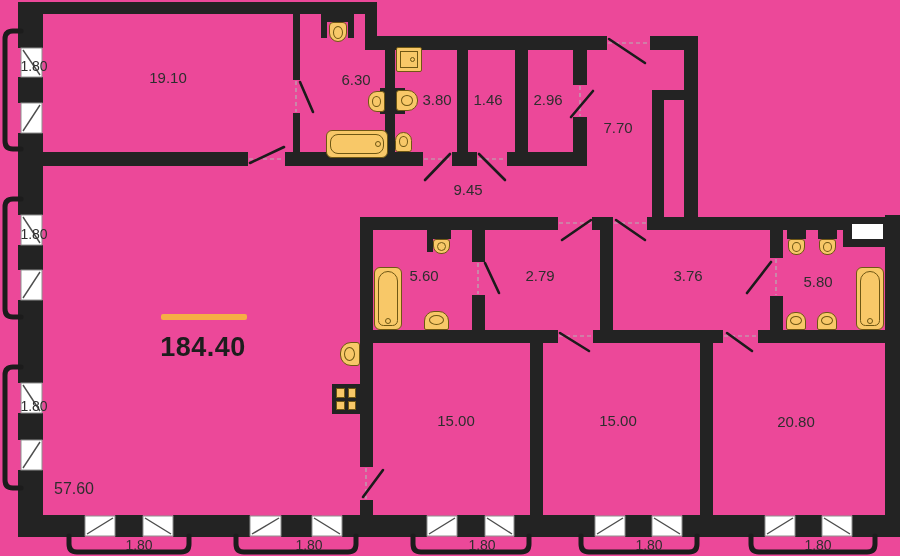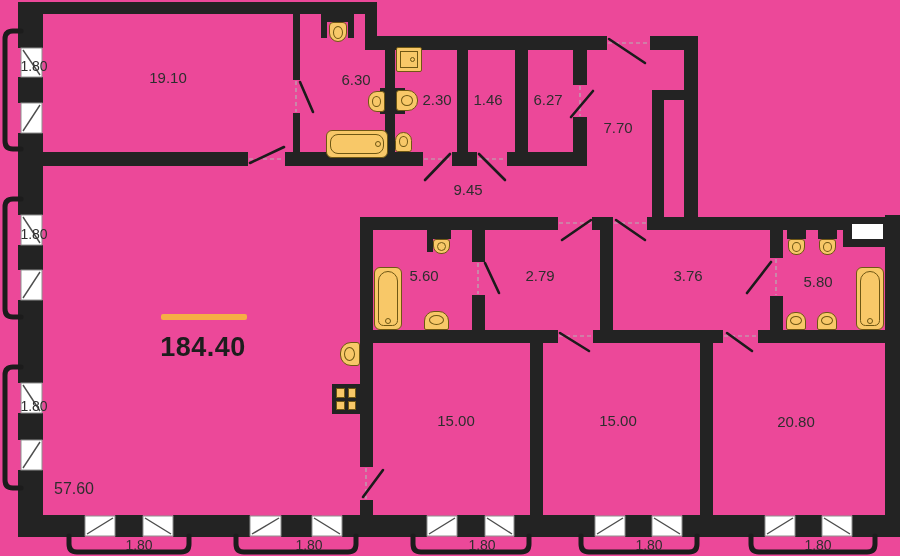--- a/index.html
+++ b/index.html
@@ -240,23 +240,23 @@
       <line x1="485" y1="263" x2="499" y2="293"></line>
       <line x1="747" y1="293" x2="771" y2="262"></line>
       <line x1="560" y1="333" x2="589" y2="351"></line>
       <line x1="727" y1="333" x2="752" y2="351"></line>
       <line x1="363" y1="497" x2="383" y2="470"></line>
     </g>
   </svg>
 
   <div class="lbl" style="left:168px;top:77px">19.10</div>
   <div class="lbl" style="left:356px;top:79px">6.30</div>
-  <div class="lbl" style="left:437px;top:99px">2.30</div>
+  <div class="lbl" style="left:437px;top:99px">3.80</div>
   <div class="lbl" style="left:488px;top:99px">1.46</div>
-  <div class="lbl" style="left:548px;top:99px">6.27</div>
+  <div class="lbl" style="left:548px;top:99px">2.96</div>
   <div class="lbl" style="left:618px;top:127px">7.70</div>
   <div class="lbl" style="left:468px;top:189px">9.45</div>
   <div class="lbl" style="left:424px;top:275px">5.60</div>
   <div class="lbl" style="left:540px;top:275px">2.79</div>
   <div class="lbl" style="left:688px;top:275px">3.76</div>
   <div class="lbl" style="left:818px;top:281px">5.80</div>
   <div class="lbl" style="left:456px;top:420px">15.00</div>
   <div class="lbl" style="left:618px;top:420px">15.00</div>
   <div class="lbl" style="left:796px;top:421px">20.80</div>
 

